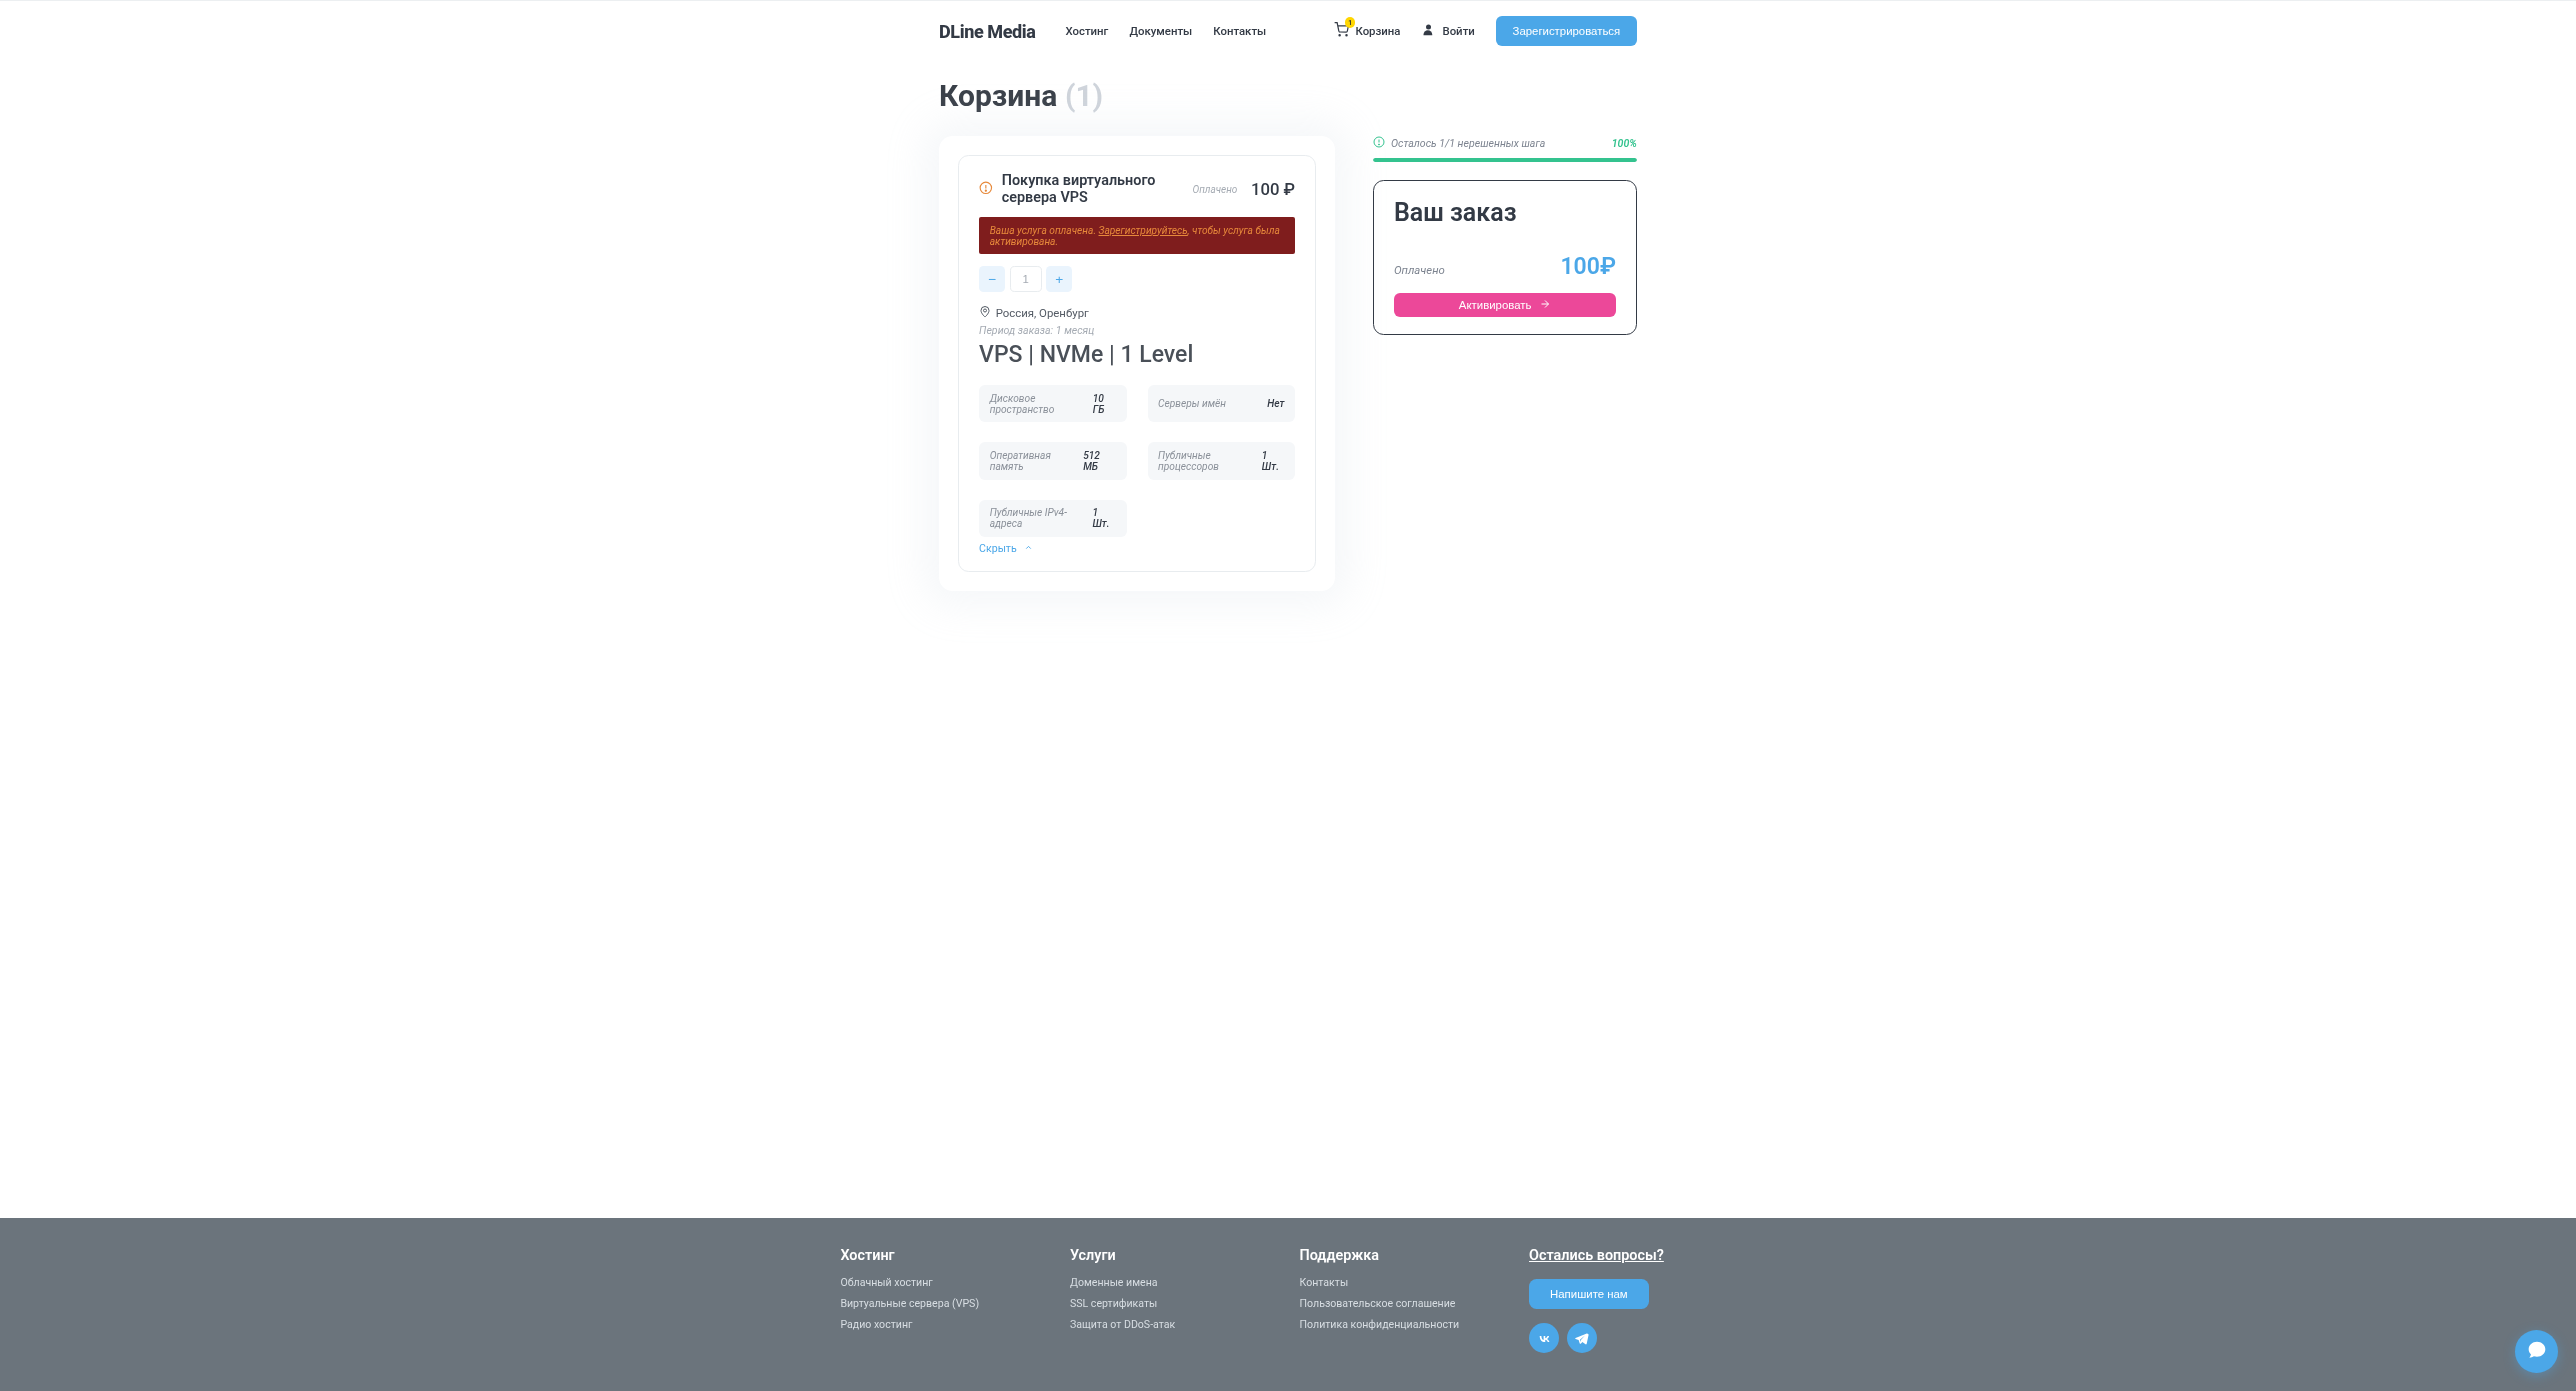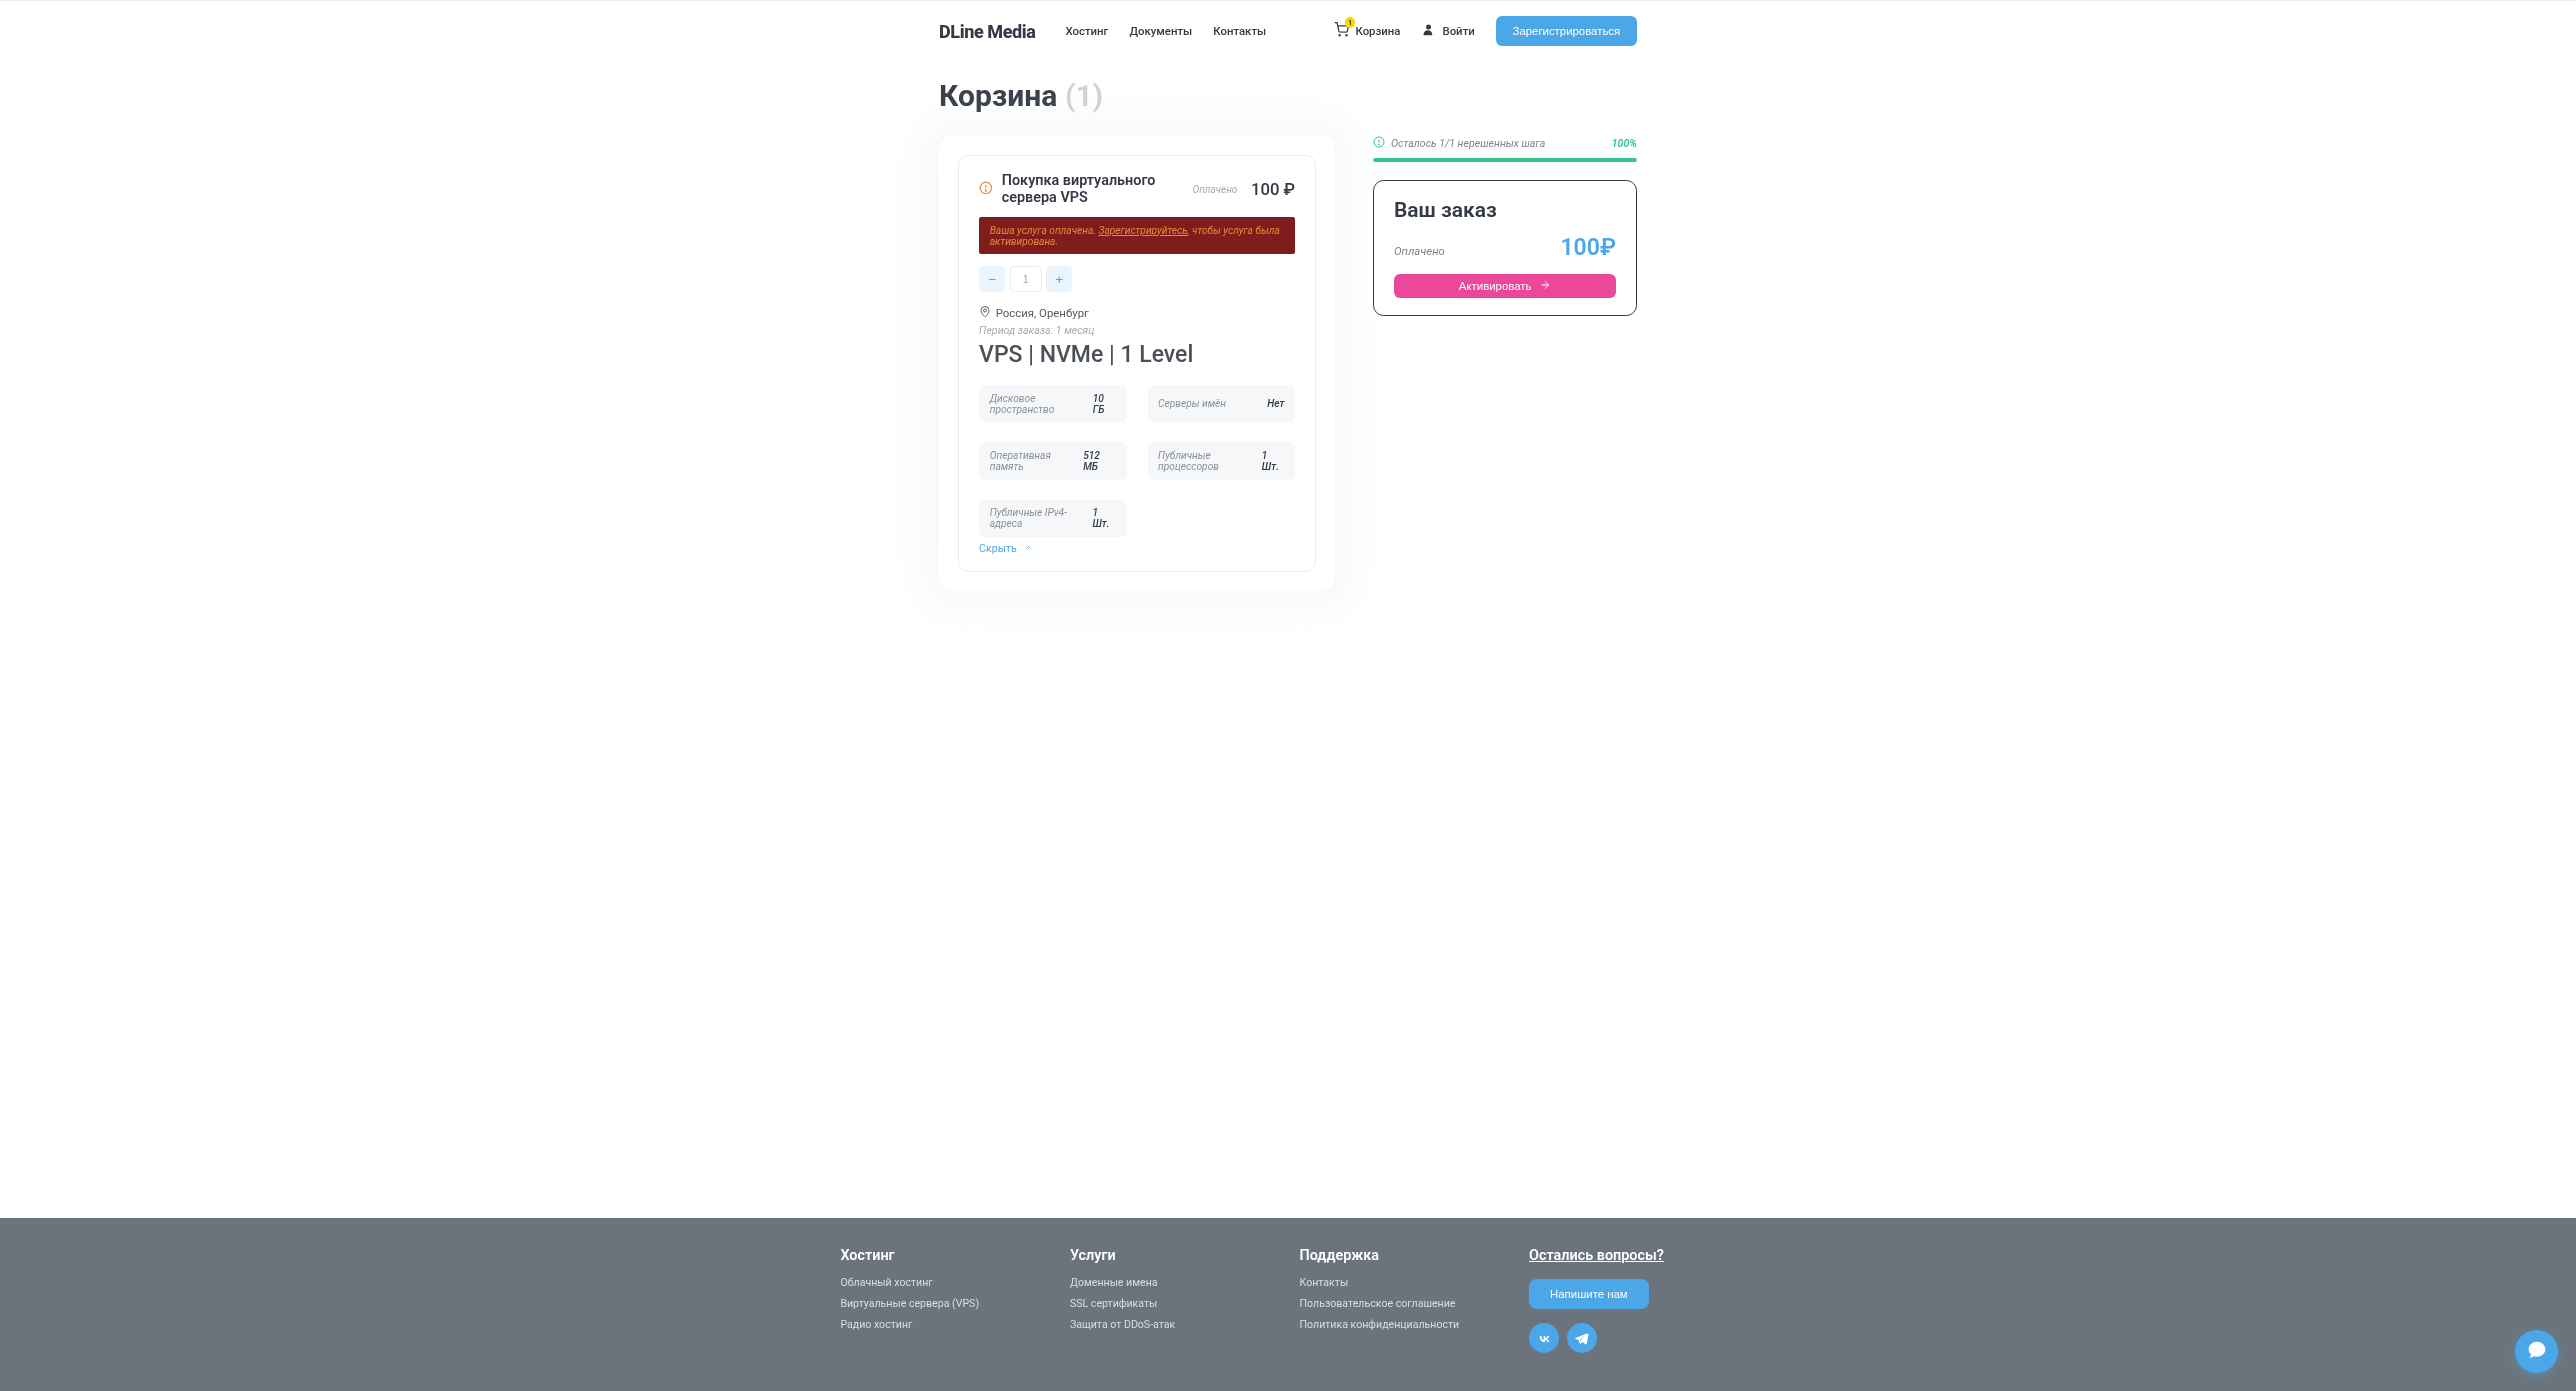--- a/index.html
+++ b/index.html
@@ -95,21 +95,21 @@
   .collapse-link { color: #4ba7e8; font-size: 10.6px; cursor:pointer; display:flex; align-items:center; gap:7.6px;}
 
   
   .progress-row { display:flex; align-items:center; margin-bottom: 7.6px;}
   .progress-label { color:#7d8490; font-size:10.6px; font-style: italic; flex:1; display:flex; align-items:center; gap:6px;}
   .progress-pct { color:#34c38f; font-size:10.6px; font-weight:600; font-style: italic;}
   .progress-bar { height:3.8px; background:#e8ecef; border-radius:3px; overflow:hidden; margin-bottom:18px;}
   .progress-fill { height:100%; background:#34c38f; border-radius:3px;}
 
   .order-box { border:1.1px solid #333a45; border-radius:10.6px; padding: 16.7px 20px; margin-bottom: 13.7px;}
-  .order-title { font-size: 21px; font-weight:600; color:#333a45; margin-bottom: 12px;}
+  .order-title { font-size: 25px; font-weight:600; color:#333a45; margin-bottom: 26px;}
   .order-row { display:flex; justify-content:space-between; align-items:baseline; margin-bottom: 13.7px;}
   .order-label { color:#7d8490; font-size:11.4px; font-style: italic;}
   .order-amount { color:#4ba7e8; font-size:23px; font-weight:600;}
   .activate-btn {
     width:100%; background:#ec4899; color:#fff; border:none; border-radius:6px;
     padding: 5px; font-size:11.4px; font-weight:500; cursor:pointer;
     display:flex; align-items:center; justify-content:center; gap:7.6px;
   }
 
   .info-box {

